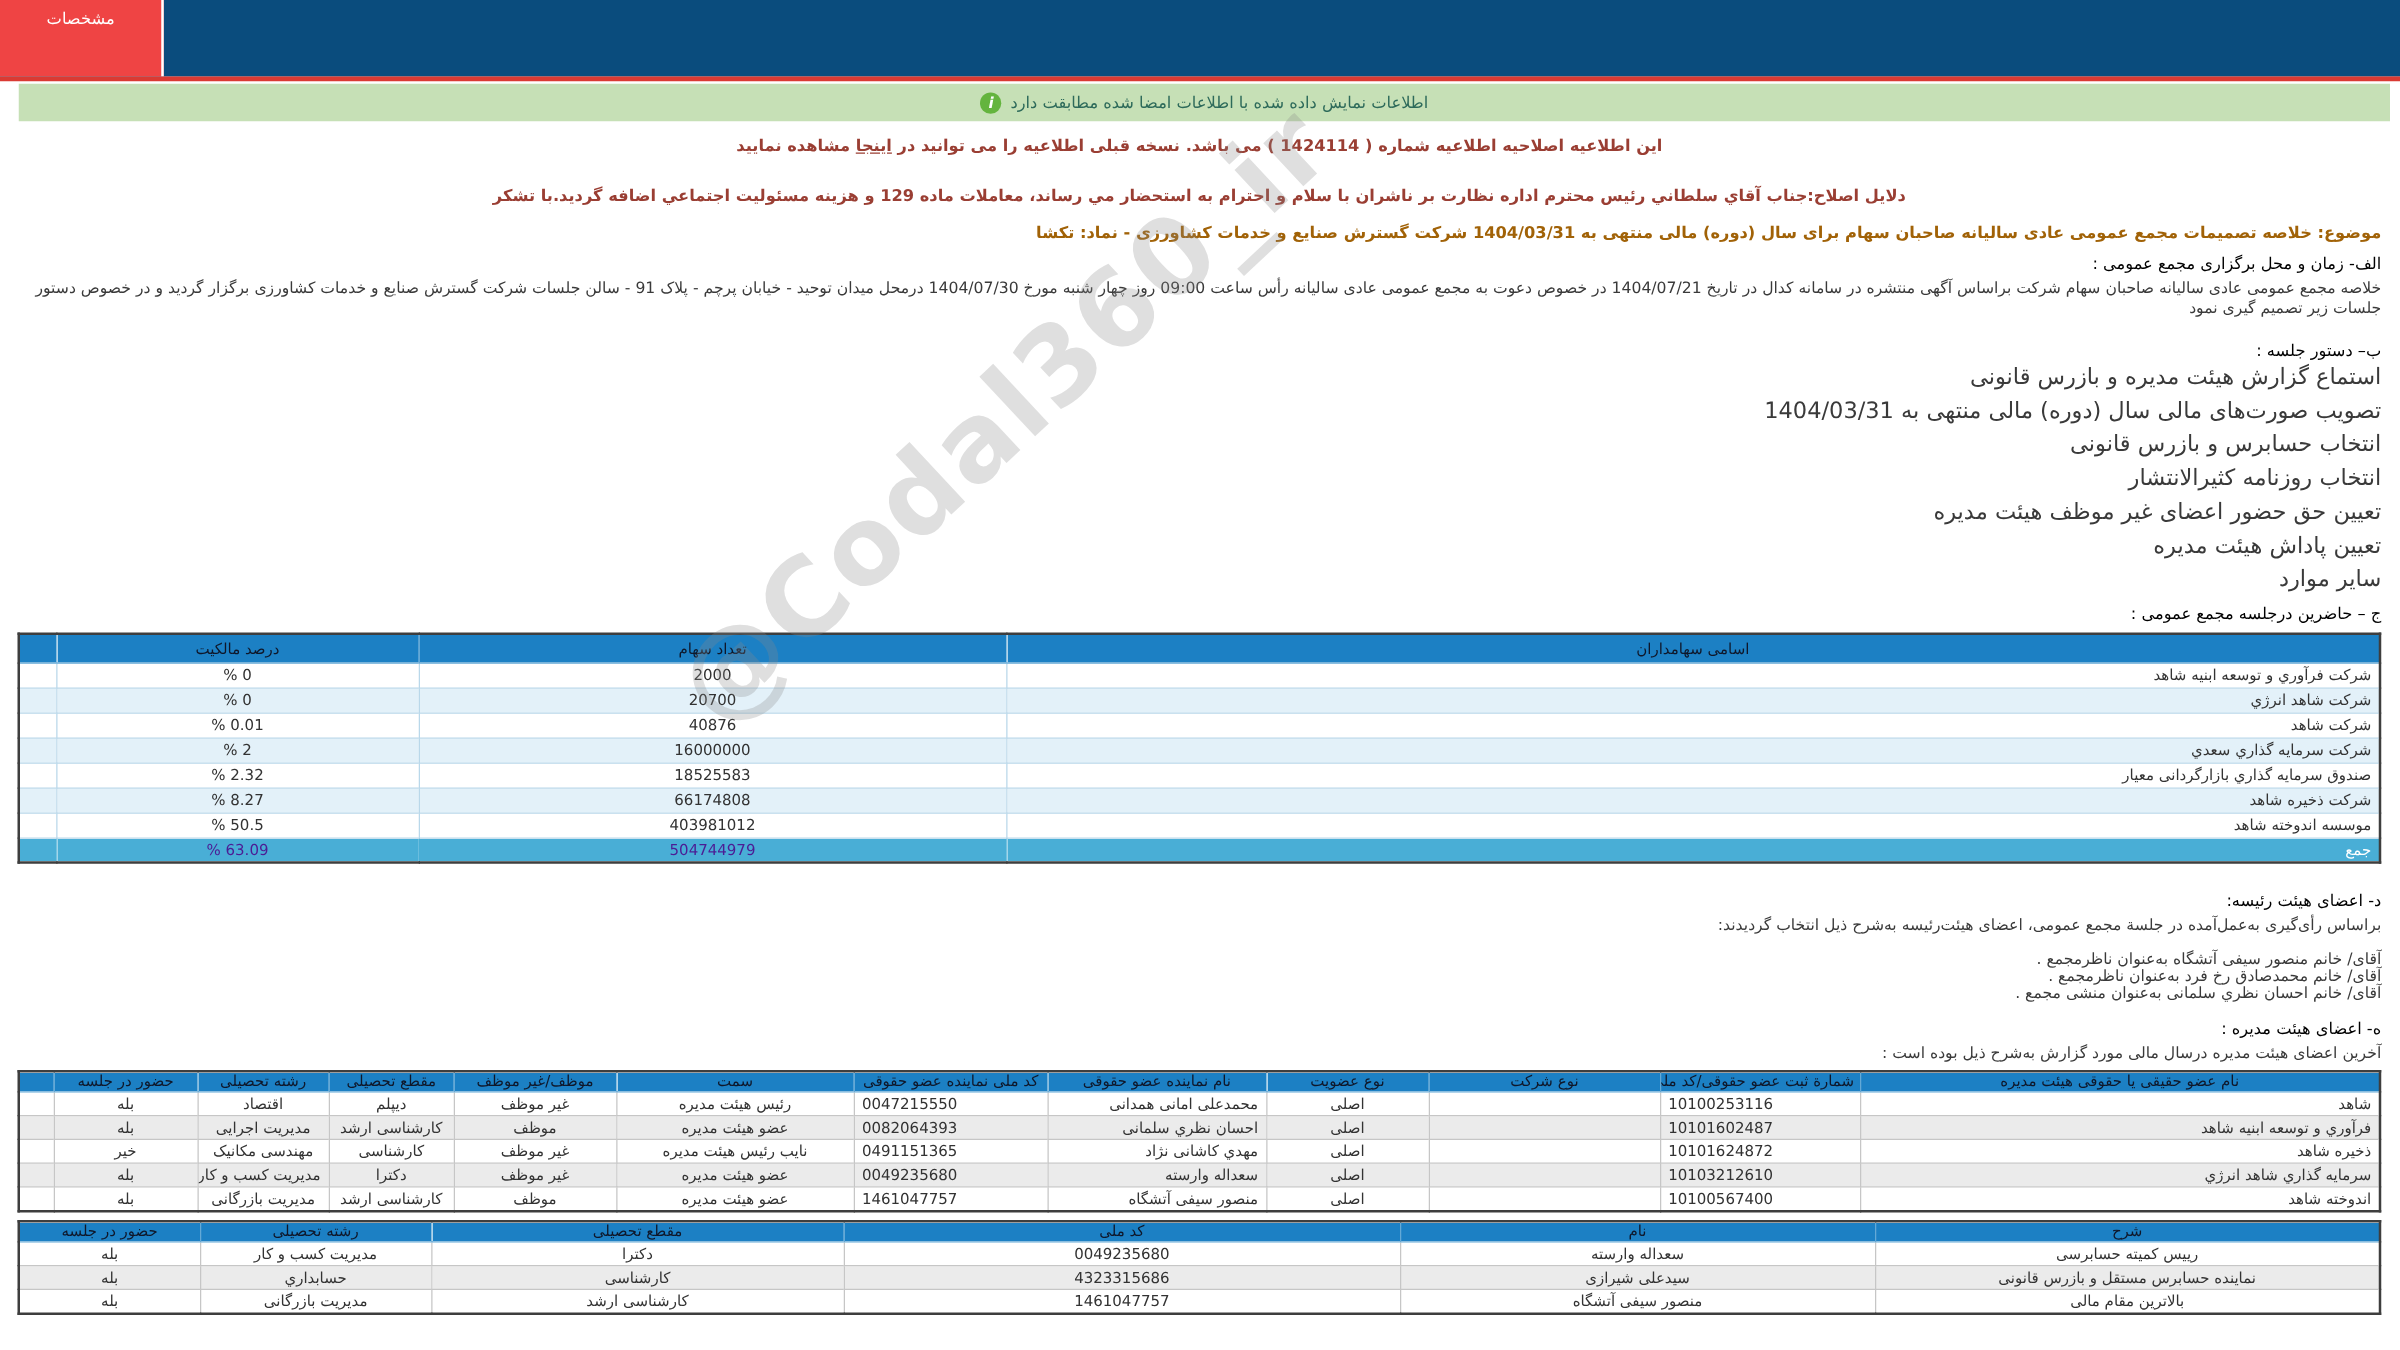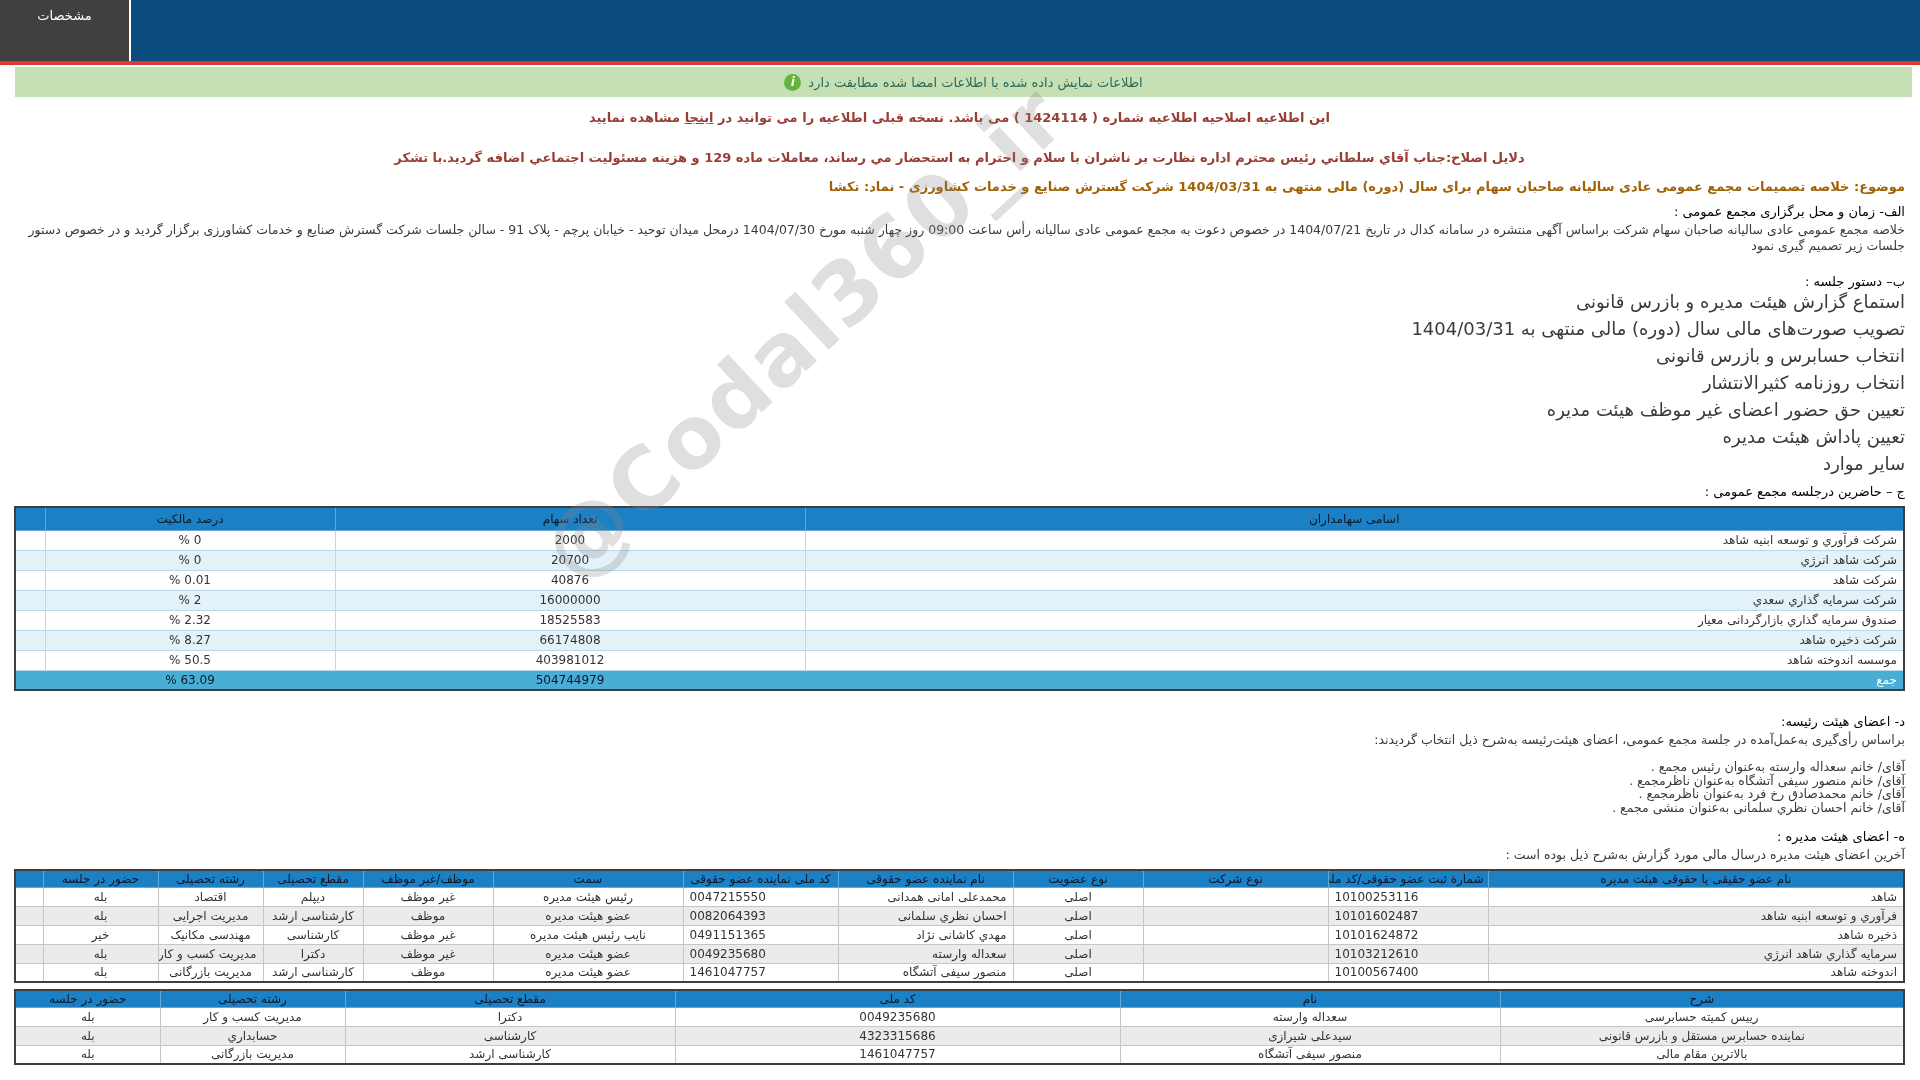--- a/index.html
+++ b/index.html
@@ -6,21 +6,21 @@
   html,body { margin:0; padding:0; }
   body {
     width:1920px; height:1080px; overflow:hidden; position:relative;
     direction:rtl; background:#fff; color:#333;
     font-family:"DejaVu Sans", sans-serif; font-size:12.5px;
   }
   
   .topbar { position:relative; height:61px; background:#0a4c7d; }
   .topbar-tab {
     position:absolute; left:0; top:0; width:131px; height:61px;
-    background:#404040; border-right:2px solid #fff;
+    background:#ef4444; border-right:2px solid #fff;
     color:#fff; font-size:13px; text-align:center; padding-top:8px; cursor:pointer;
   }
   .redline { height:4px; background:#da3a33; }
   
   .alertbar {
     margin:2px 8px 0 15px; height:30px; background:#c6e0b6;
     display:flex; align-items:center; justify-content:center; gap:7px;
     font-size:13px; color:#2d6a5a;
   }
   .info-icon {
@@ -50,21 +50,21 @@
   .tbl td {
     font-size:12px; color:#333; text-align:center; padding:0 6px;
     white-space:nowrap; overflow:hidden;
   }
   
   .tbl-present th { height:23px; }
   .tbl-present td { height:20px; border:1px solid #b9d8ea; }
   .tbl-present tbody tr:nth-child(even) td { background:#e3f1f9; }
   .tbl-present td:nth-child(1) { text-align:right; }
   .tbl-present td:nth-child(3) { direction:ltr; }
-  .tbl-present tr.total-row td { background:#49aed6; border-color:#49aed6; color:#0f172a; }
+  .tbl-present tr.total-row td { background:#49aed6; border-color:#49aed6; color:#4c1d95; }
   .tbl-present tr.total-row td:nth-child(1) { color:#fff; }
   
   .tbl-gray th { height:17px; }
   .tbl-gray td { height:19px; border:1px solid #c6c6c6; }
   .tbl-gray tbody tr:nth-child(even) td { background:#ebebeb; }
   .tbl-board td:nth-child(1) { text-align:right; }
   .tbl-board td:nth-child(2) { text-align:left; }
   .tbl-board td:nth-child(5) { text-align:right; }
   .tbl-board td:nth-child(6) { text-align:left; }
   
@@ -176,21 +176,20 @@
           <td>504744979</td>
           <td>% 63.09</td>
           <td></td>
         </tr>
       </tbody>
   </table>
 
   <div class="sec-title mt22">د- اعضای هیئت رئیسه:</div>
   <div class="para">براساس رأی‌گیری به‌عمل‌آمده در جلسة مجمع عمومی، اعضای هیئت‌رئیسه به‌شرح ذیل انتخاب گردیدند:</div>
   <div class="members">
-      <div class="member-line">آقای/ خانم سعداله وارسته به‌عنوان رئیس مجمع .</div>
       <div class="member-line">آقای/ خانم منصور سیفی آتشگاه به‌عنوان ناظرمجمع .</div>
       <div class="member-line">آقای/ خانم محمدصادق رخ فرد به‌عنوان ناظرمجمع .</div>
       <div class="member-line">آقای/ خانم احسان نظري سلمانی به‌عنوان منشی مجمع .</div>
     </div>
 
   <div class="sec-title mt14">ه- اعضای هیئت مدیره :</div>
   <div class="para">آخرین اعضای هیئت مدیره درسال مالی مورد گزارش به‌شرح ذیل بوده است :</div>
   <table class="tbl tbl-gray tbl-board mt12">
     <colgroup>
       <col>

